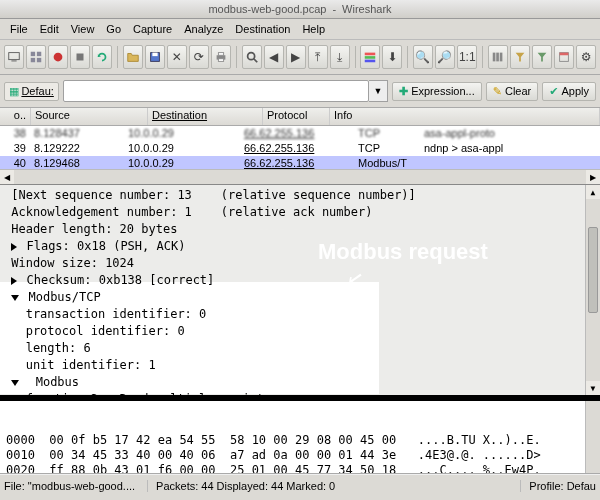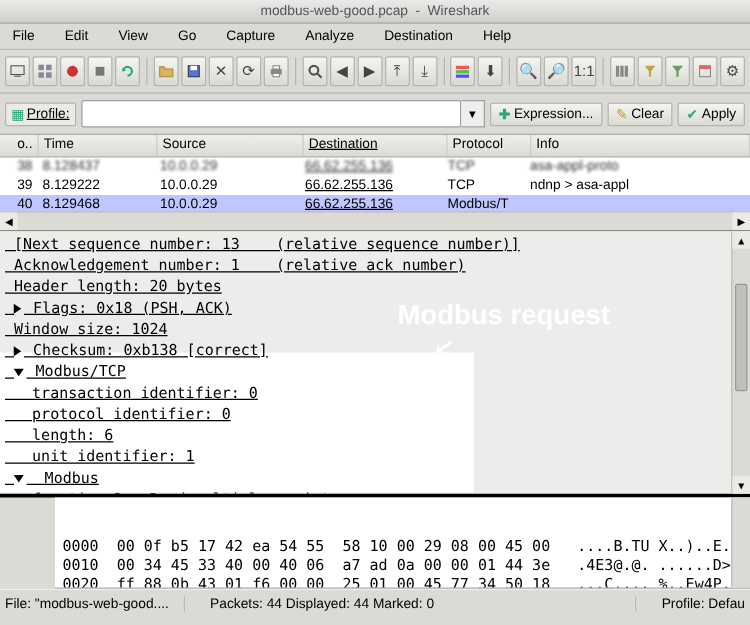--- a/index.html
+++ b/index.html
@@ -25,21 +25,20 @@
     white-space: nowrap;
   }
   .titlebar .fname { margin-right: 6px; }
   .menubar {
     height: 20px;
     display: flex;
     align-items: center;
     padding: 0 4px;
     background: #dcdad5;
     border-bottom: 1px solid #bbb;
-    gap: 12px;
   }
   .menubar span {
     padding: 2px 6px;
   }
   .toolbar {
     height: 30px;
     display: flex;
     align-items: center;
     gap: 2px;
     padding: 2px 4px;
@@ -134,26 +133,25 @@
   .c-time { width: 86px; }
   .c-src  { width: 108px; }
   .c-dst  { width: 106px; text-decoration: underline; }
   .c-prot { width: 58px; }
   .c-info { flex:1; }
 
   .details {
     position: relative;
     height: 210px;
     background: #ececea;
-    border-bottom: 3px solid #000000;
+    border-bottom: 6px solid #000000;
     font-family: "DejaVu Sans Mono","Courier New",monospace;
     font-size: 12px;
     line-height: 17px;
     overflow: hidden;
-    text-decoration: underline;
   }
   .details-inner { padding: 2px 4px; white-space: pre; }
   .details .scrollbar-v {
     position:absolute; top:0; right:0; bottom:0; width:14px;
     background:#dcdad5; border-left:1px solid #bbb;
   }
   .details .thumb { position:absolute; left:2px; right:2px; top:20%; height:40%; background:#c0c0bb; border:1px solid #999; border-radius:2px; }
   .details .arr { position:absolute; left:0; right:0; height:14px; background:#eceae5; display:flex;align-items:center;justify-content:center;font-size:8px;}
   .highlight-box {
     position:absolute;
@@ -184,38 +182,37 @@
     height: 68px;
     background: #fff;
     font-family: "DejaVu Sans Mono","Courier New",monospace;
     font-size: 12px;
     line-height: 15px;
     padding: 2px 6px;
     overflow: hidden;
     border-bottom: 1px solid #aaa;
     white-space: pre;
     position: relative;
-    margin-left: 44px;
   }
   .hexpane .scrollbar-v {
     position:absolute; top:0; right:0; bottom:0; width:14px;
     background:#dcdad5; border-left:1px solid #bbb;
   }
 
   .statusbar {
     height: 22px;
     background: #dcdad5;
     display:flex;
     align-items:center;
     gap: 12px;
     padding: 0 4px;
     font-size: 11px;
     border-top: 1px solid #efefef;
   }
-  .statusbar .cell { border-left:1px solid #bbb; padding-left:20px; }
+  .statusbar .cell { border-left:1px solid #bbb; padding-left:8px; }
   .statusbar .cell:first-child{border-left:none;padding-left:0;}
 
   .scrollbar-h { position:absolute; left:0; right:0; bottom:0; height:14px; background:#dcdad5; border-top:1px solid #bbb;}
   .scrollbar-h .arr{position:absolute;top:0;bottom:0;width:14px;background:#eceae5;display:flex;align-items:center;justify-content:center;font-size:8px;}
 </style>
 </head>
 <body>
 
 <div class="titlebar">
   <span class="fname">modbus-web-good.pcap</span>
@@ -333,42 +330,41 @@
         <rect x="3" y="3" width="10" height="10" fill="none" stroke="#888"></rect>
         <rect x="3" y="3" width="10" height="3" fill="#d66"></rect>
       </svg>
     </div>
   <div class="tbtn">⚙</div>
 </div>
 
 <div class="filterbar">
   <div class="lbl">
     <span style="color:#2a7">▦</span>
-    <span style="text-decoration:underline">Profile:</span>
+    <span style="text-decoration:underline">Defau:</span>
   </div>
   <input class="filter" value="" style="">
   <div class="dd">▼</div>
   <div class="btn">
     <span style="color:#2a7;font-weight:bold">✚</span>
     <span>Expression...</span>
   </div>
   <div class="btn">
     <span style="color:#c90">✎</span>
     <span>Clear</span>
   </div>
   <div class="btn">
     <span style="color:#2a7">✔</span>
     <span>Apply</span>
   </div>
 </div>
 
 <div class="packetlist">
   <div class="plhdr">
     <div class="c-no">o..</div>
-    <div class="c-time">Time</div>
     <div class="c-src">Source</div>
     <div class="c-dst">Destination</div>
     <div class="c-prot">Protocol</div>
     <div class="c-info">Info</div>
   </div>
   <div id="plbody">
       <div class="plrow">
         <div class="c-no">38</div>
         <div class="c-time">8.128437</div>
         <div class="c-src">10.0.0.29</div>

